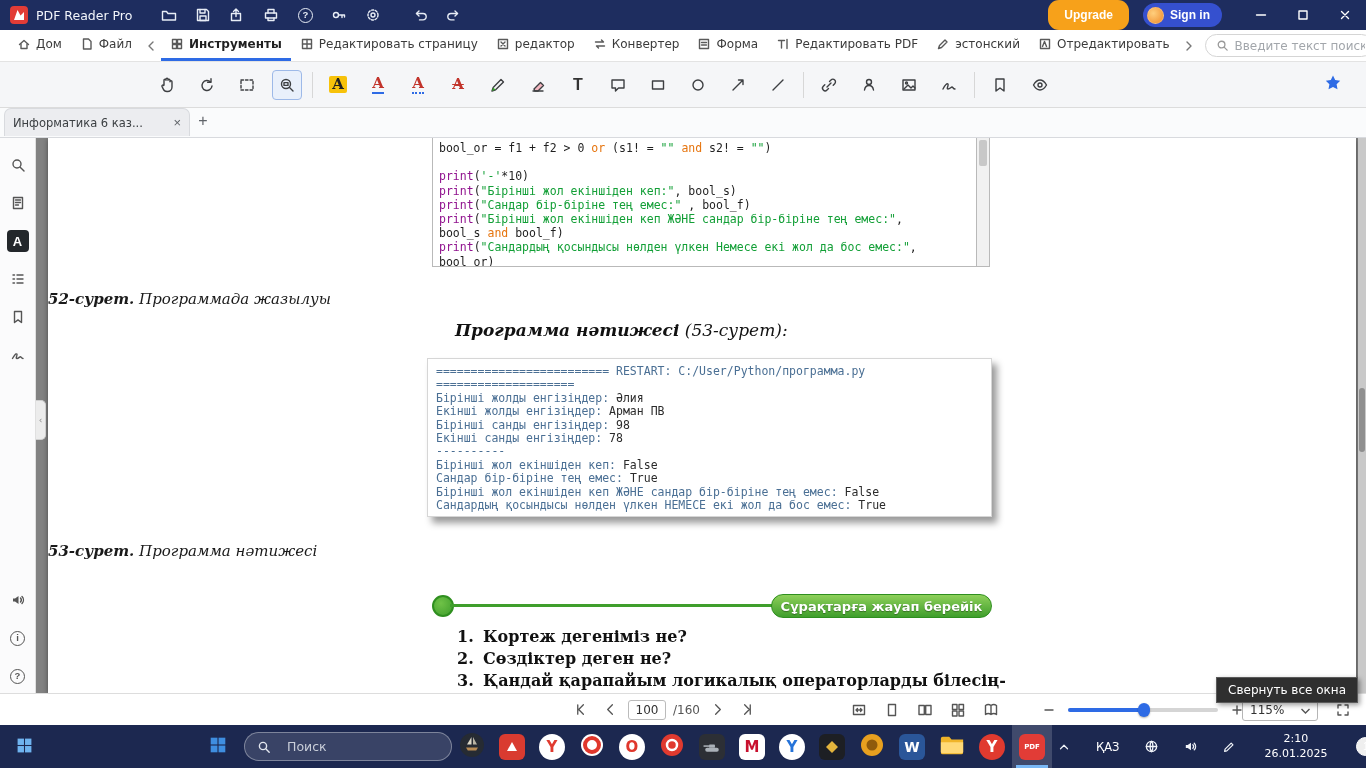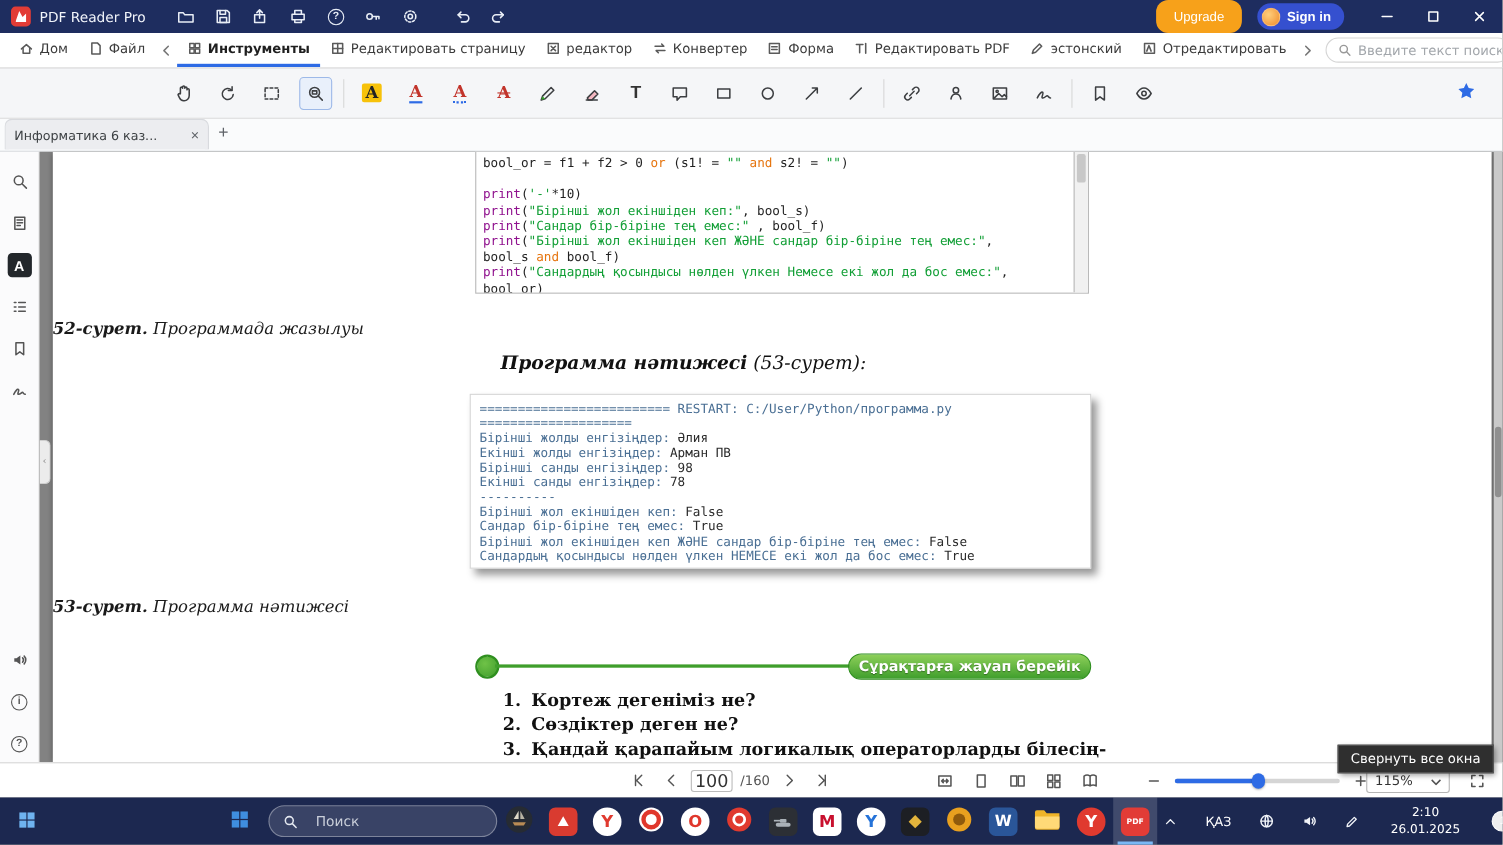--- a/index.html
+++ b/index.html
@@ -17,21 +17,21 @@
   
   .titlebar{height:30px;background:var(--titlebar-navy);display:flex;align-items:center;color:#eef2f9;}
   .app-logo{width:18px;height:18px;border-radius:4px;background:#e23c36;margin:0 8px 0 10px;position:relative;flex:none;}
   .app-logo::after{content:"";position:absolute;left:4px;top:4px;width:10px;height:10px;background:#fff;clip-path:polygon(0 100%,35% 0,65% 55%,100% 20%,100% 100%);}
   .app-name{font-size:12.5px;color:#f2f5fb;margin-right:22px;white-space:nowrap;}
   .tbtn{width:30px;height:24px;display:flex;align-items:center;justify-content:center;background:none;border:none;color:#e8edf6;cursor:pointer;border-radius:3px;}
   .tb-group{display:flex;align-items:center;gap:4px;}
   .tb-undo{display:flex;align-items:center;gap:2px;margin-left:18px;}
   .circ-glyph{width:15px;height:15px;border:1.3px solid currentColor;border-radius:50%;display:flex;align-items:center;justify-content:center;font-size:9.5px;font-weight:bold;line-height:1;}
   .tb-right{margin-left:auto;display:flex;align-items:center;}
-  .upgrade-btn{height:30px;padding:0 16px;border:none;border-radius:11px;background:var(--upgrade-orange);color:#fff;font-size:12px;font-weight:normal;cursor:pointer;}
+  .upgrade-btn{height:30px;padding:0 16px;border:none;border-radius:11px;background:var(--upgrade-orange);color:#fff;font-size:12px;font-weight:bold;cursor:pointer;}
   .signin-btn{height:24px;margin-left:14px;padding:0 12px 0 4px;border:none;border-radius:12px;background:#3550cf;color:#fff;font-size:12px;font-weight:bold;display:flex;align-items:center;gap:6px;cursor:pointer;}
   .avatar{width:17px;height:17px;border-radius:50%;background:radial-gradient(circle at 35% 35%,#ffcf7d,#ef8b2a);border:1px solid #fff3;}
   .win-controls{display:flex;margin-left:18px;}
   .win-btn{width:42px;height:30px;display:flex;align-items:center;justify-content:center;background:none;border:none;color:#fff;cursor:pointer;}
 
   
   .menubar{height:32px;background:#fff;border-bottom:1px solid #e3e3e3;display:flex;align-items:stretch;padding-left:8px;white-space:nowrap;overflow:hidden;}
   .menu-item{display:flex;align-items:center;gap:5px;padding:0 9px;font-size:12px;color:#3b3b3b;cursor:pointer;border-bottom:3px solid transparent;}
   .menu-item .mi{color:#5a5a5a;}
   .menu-item.active{border-bottom-color:var(--accent-blue);color:#1f1f1f;font-weight:bold;}
@@ -91,21 +91,21 @@
   .q-line{position:absolute;left:402px;top:466px;width:330px;height:2.5px;background:var(--green-mid);}
   .q-pill{position:absolute;left:723px;top:456px;width:221px;height:24px;border-radius:13px;background:linear-gradient(180deg,var(--green-light),var(--green-mid));border:1.5px solid var(--green-dark);color:#fff;font-size:13px;font-weight:bold;display:flex;align-items:center;justify-content:center;text-shadow:0 1px 1px rgba(0,0,0,.35);cursor:pointer;}
   .q-list{position:absolute;left:409px;top:488px;font-family:"DejaVu Serif","Liberation Serif",serif;font-size:16px;font-weight:bold;color:#111;}
   .q-item{display:flex;line-height:22px;}
   .q-item .num{width:26px;flex:none;}
 
   
   .statusbar{position:absolute;left:0;right:0;bottom:43px;height:32px;background:#fff;border-top:1px solid #ddd;}
   .sb-btn{background:none;border:none;color:#555;cursor:pointer;display:flex;align-items:center;justify-content:center;width:22px;height:22px;}
   .sb-nav{position:absolute;left:570px;top:0;height:100%;display:flex;align-items:center;gap:7px;}
-  .page-input{width:38px;height:20px;border:1px solid #bbb;border-radius:3px;text-align:center;font-size:16px;color:#333;font-family:inherit;}
+  .page-input{width:38px;height:20px;border:1px solid #bbb;border-radius:3px;text-align:center;font-size:12px;color:#333;font-family:inherit;}
   .page-total{font-size:12px;color:#555;}
   .sb-views{position:absolute;left:848px;top:0;height:100%;display:flex;align-items:center;gap:11px;color:#555;}
   .sb-zoom{position:absolute;left:1038px;top:0;height:100%;display:flex;align-items:center;gap:8px;}
   .slider{position:relative;width:150px;height:4px;background:#d5d5d5;border-radius:2px;cursor:pointer;}
   .slider .fill{position:absolute;left:0;top:0;bottom:0;width:75px;background:var(--accent-blue);border-radius:2px;}
   .slider .handle{position:absolute;left:70px;top:-5px;width:12px;height:14px;background:var(--accent-blue);border-radius:6px;box-shadow:0 1px 2px rgba(0,0,0,.3);}
   .zoom-box{position:absolute;left:1242px;top:5px;width:76px;height:22px;border:1px solid #b5b5b5;border-radius:3px;display:flex;align-items:center;justify-content:space-between;padding:0 7px;font-size:12px;color:#333;cursor:pointer;background:#fff;}
   .sb-expand{position:absolute;left:1332px;top:5px;}
   .tooltip{position:absolute;right:8px;top:677px;background:#2f2f2f;border:1px solid #5a5a5a;color:#fff;font-size:12px;padding:5px 11px;box-shadow:2px 2px 5px rgba(0,0,0,.4);z-index:30;}
 

